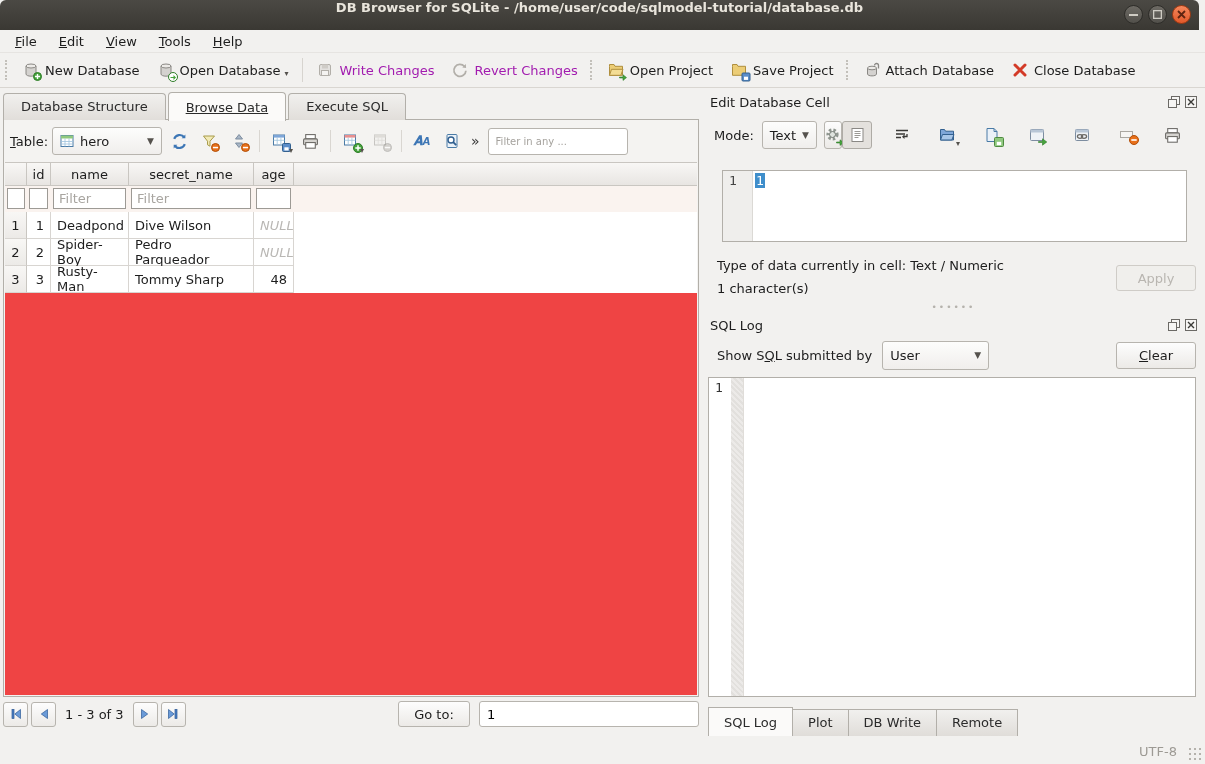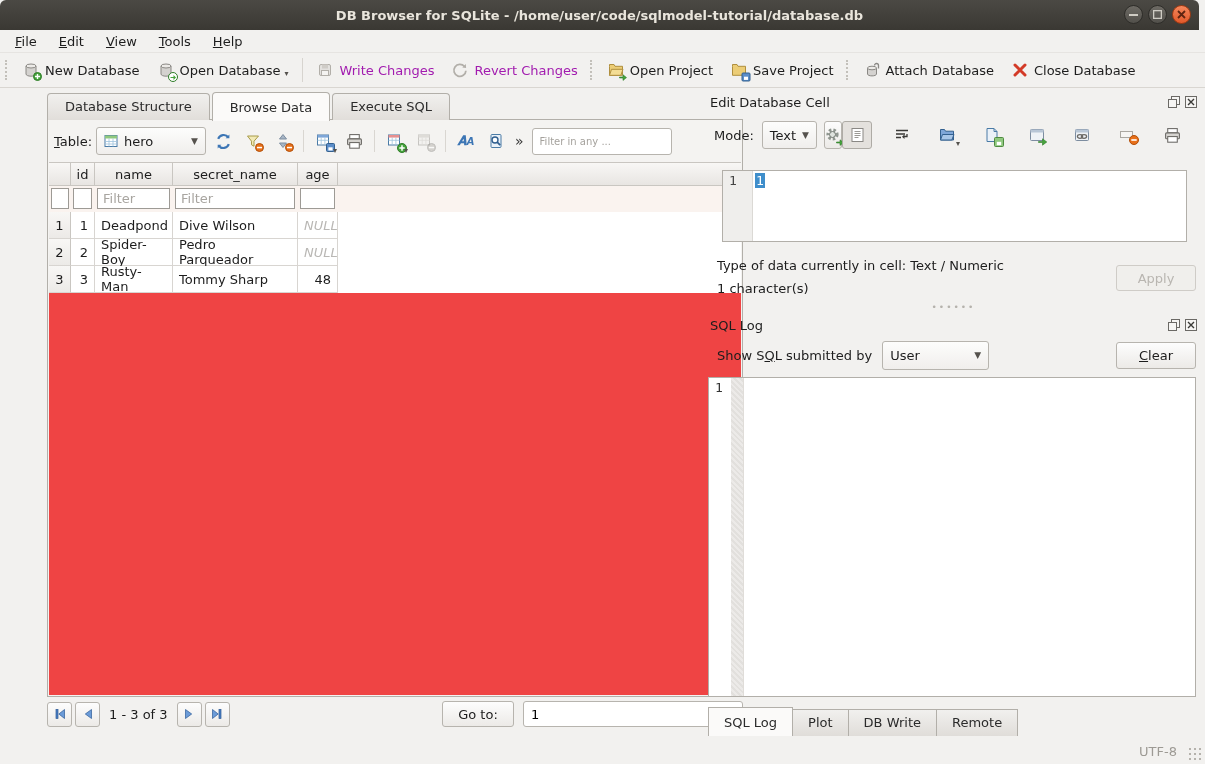--- a/index.html
+++ b/index.html
@@ -3,21 +3,21 @@
 <meta charset="utf-8">
 <style>
   * { margin:0; padding:0; box-sizing:border-box; }
   html,body { width:1205px; height:764px; }
   body { font-family:"DejaVu Sans","Liberation Sans",sans-serif; font-size:13px; color:#1d1d1d; background:#f2f1ef; overflow:hidden; }
   .window { position:relative; width:1205px; height:764px; background:#f2f1ef; }
 
   
   .titlebar { position:absolute; top:0; left:0; right:6px; height:30px;
     background:linear-gradient(#4b4944,#3a3833); border-radius:6px 6px 0 0;
-    display:flex; align-items:center; justify-content:center; }
+    display:flex; justify-content:center; }
   .titlebar .title { color:#e9e5dc; font-weight:bold; font-size:13px; }
   .win-controls { position:absolute; right:8px; top:5px; display:flex; gap:5px; }
   .win-btn { width:19px; height:19px; border-radius:50%; display:flex; align-items:center; justify-content:center;
     background:linear-gradient(#6d6a64,#52504b); border:1px solid #2e2d29; color:#cfccc4; font-size:11px; line-height:1; }
   .win-btn.close { background:linear-gradient(#f4875c,#e1592a); color:#5e2410; border:1px solid #a33a12; }
   .win-btn svg { display:block; }
 
   
   .menubar { position:absolute; top:30px; left:0; right:0; height:23px; background:#f2f1ef;
     display:flex; align-items:center; padding-left:4px; border-bottom:1px solid #e6e4e1; }
@@ -31,28 +31,28 @@
   .tb-sep { width:1px; height:24px; background:#d7d4cf; margin:0 5px; }
   .tb-btn { display:flex; align-items:center; gap:6px; padding:5px 9px; border-radius:3px; white-space:nowrap; }
   .tb-btn.disabled { color:#a21caf; }
   .icon16 { width:16px; height:16px; position:relative; display:inline-block; flex:none; }
   .icon16 svg { position:absolute; left:0; top:0; }
   .badge { position:absolute; right:-3px; bottom:-3px; width:9px; height:9px; }
   .caret { font-size:8px; color:#55524d; margin-left:-2px; align-self:flex-end; }
 
   
   .content { position:absolute; top:88px; left:0; width:1205px; height:648px; }
-  .left-pane { position:absolute; left:0; top:0; width:702px; height:648px;margin-left:44px; }
+  .left-pane { position:absolute; left:0; top:0; width:702px; height:648px; }
   .right-pane { position:absolute; left:702px; top:0; width:503px; height:648px; }
 
   
   .tabs-row { position:absolute; top:3px; left:3px; display:flex; align-items:flex-end; height:29px; z-index:2; }
   .tab { padding:5px 17px 6px; background:linear-gradient(#f1f0ee,#e1deda); border:1px solid #b2afa9;
     border-bottom:none; border-radius:4px 4px 0 0; margin-right:2px; color:#2b2b2b; }
-  .tab.active { background:#fbfaf9; padding-top:7px; position:relative; margin-bottom:-1px; }
+  .tab.active { background:#fbfaf9; padding-top:7px; position:relative; margin-bottom:-1px;text-decoration:underline; }
 
   
   .tab-frame { position:absolute; top:31px; left:3px; width:696px; height:578px;
     border:1px solid #b2afa9; background:#f4f3f1; }
   .browse-toolbar { height:42px; display:flex; align-items:center; padding:0 6px; gap:4px; }
   .lbl u { text-decoration:underline; }
   .combo { display:flex; align-items:center; gap:6px; background:linear-gradient(#fdfdfc,#f0eeec);
     border:1px solid #b7b4ae; border-radius:3px; padding:3px 7px; height:28px; }
   .combo .arrow { margin-left:auto; font-size:9px; color:#55524d; }
   .table-combo { width:110px; }

